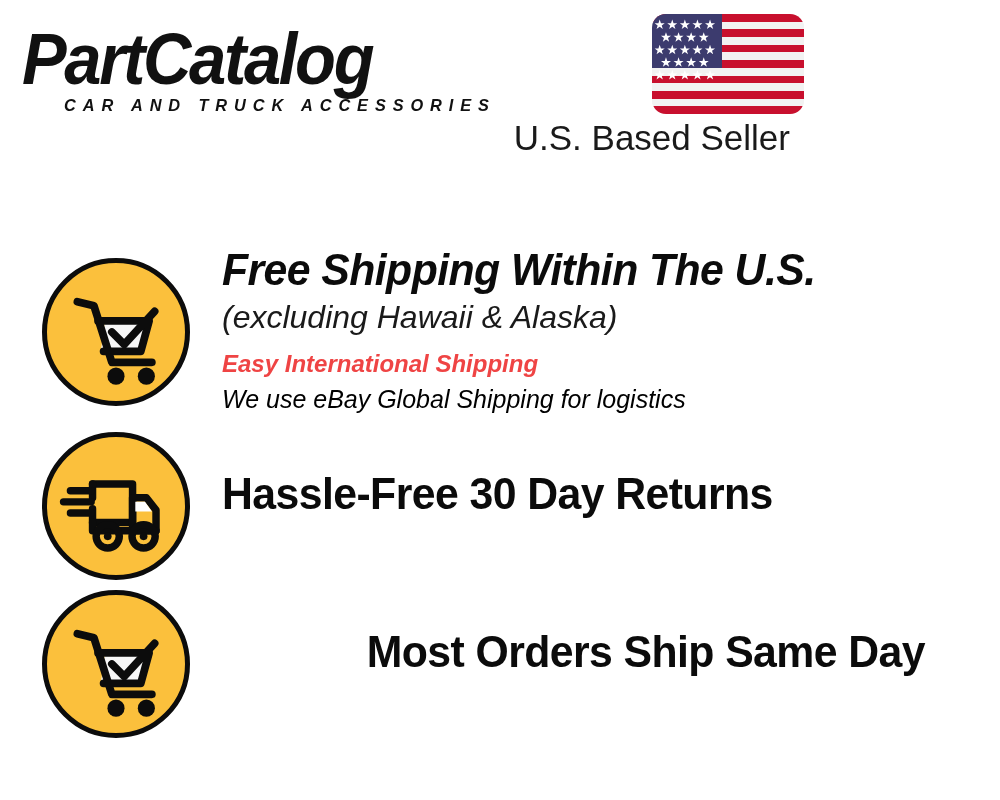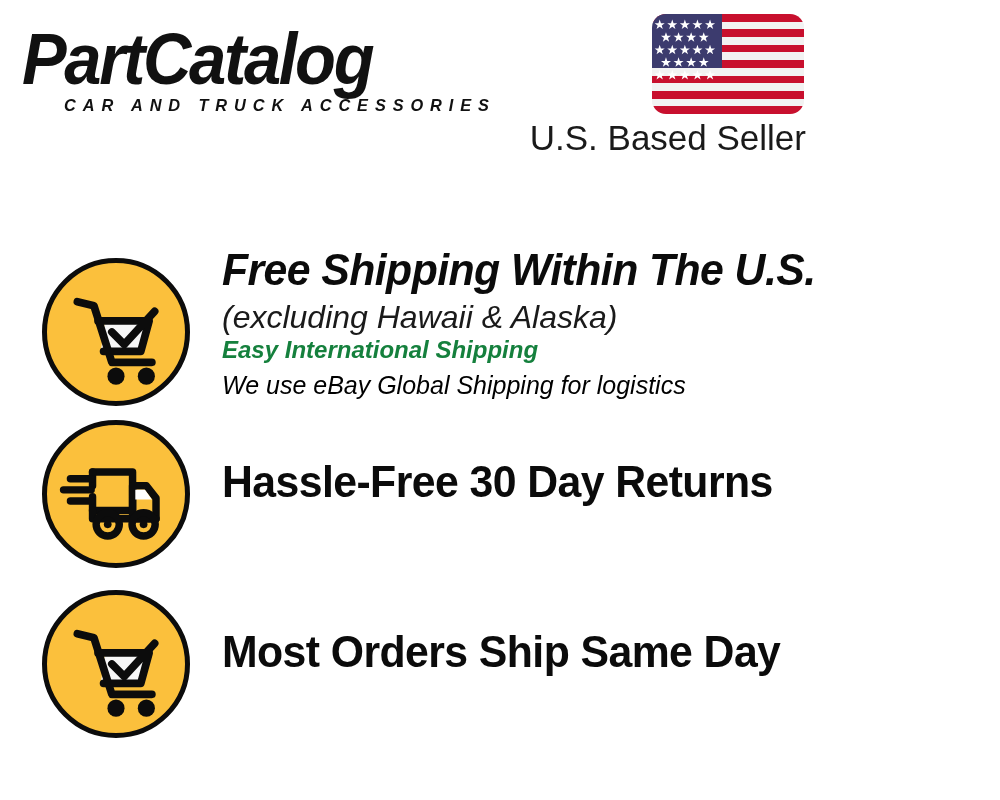--- a/index.html
+++ b/index.html
@@ -87,21 +87,21 @@
   .canton {
     position: absolute;
     left: 0;
     top: 0;
     width: 46%;
     height: 53.85%;
     background: #3c3b6e;
   }
   .seller-label {
     position: absolute;
-    right: 14px;
+    right: 30px;
     top: 118px;
     font-family: "Liberation Sans", sans-serif;
     font-weight: 400;
     font-size: 35px;
     line-height: 40px;
     color: #1a1a1a;
     letter-spacing: 0px;
     white-space: nowrap;
   }
 
@@ -111,22 +111,22 @@
     left: 0;
     top: 240px;
     width: 1000px;
   }
   .feature {
     position: absolute;
     left: 0;
     width: 1000px;
   }
   .feature-1 { top: 8px;   height: 170px; font-style: italic; }
-  .feature-2 { top: 170px; height: 170px; }
-  .feature-3 { top: 340px; height: 170px; }
+  .feature-2 { top: 182px; height: 170px; }
+  .feature-3 { top: 340px; height: 170px; text-align: right; }
 
   .icon-badge {
     position: absolute;
     left: 42px;
     top: 10px;
     width: 148px;
     height: 148px;
     border-radius: 50%;
     background: #FBC03C;
     border: 5px solid #0c0c0c;
@@ -169,21 +169,22 @@
     line-height: 34px;
     color: #1a1a1a;
     margin-top: 4px;
     white-space: nowrap;
   }
   .subline-strong {
     font-family: "Liberation Sans", sans-serif;
     font-weight: 700;
     font-size: 24px;
     line-height: 32px;
-    color: #15803d;
+    color: #ef4444;
+    margin-top: 14px;
     white-space: nowrap;
   }
   .subline-plain {
     font-family: "Liberation Sans", sans-serif;
     font-weight: 400;
     font-size: 25px;
     line-height: 34px;
     color: #000000;
     margin-top: 2px;
     white-space: nowrap;

